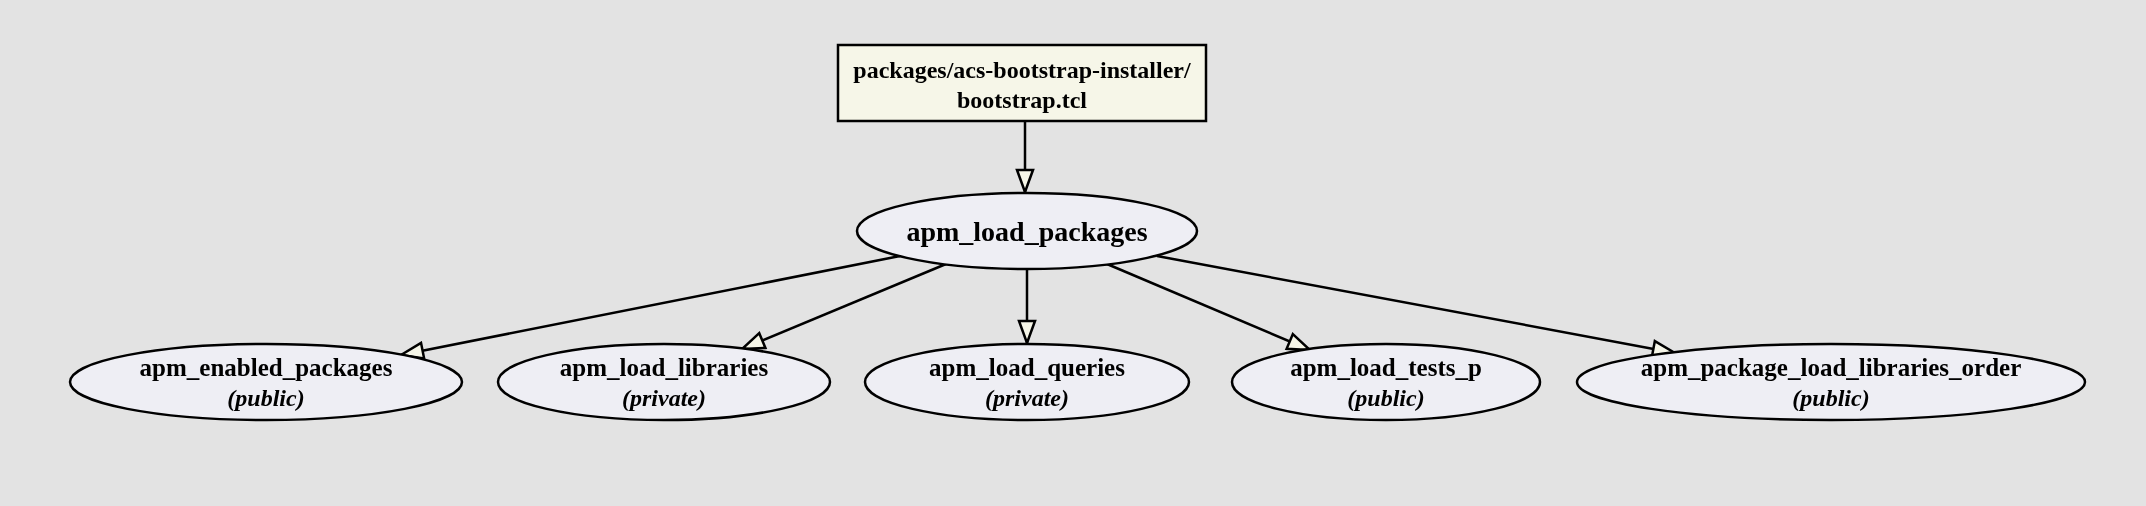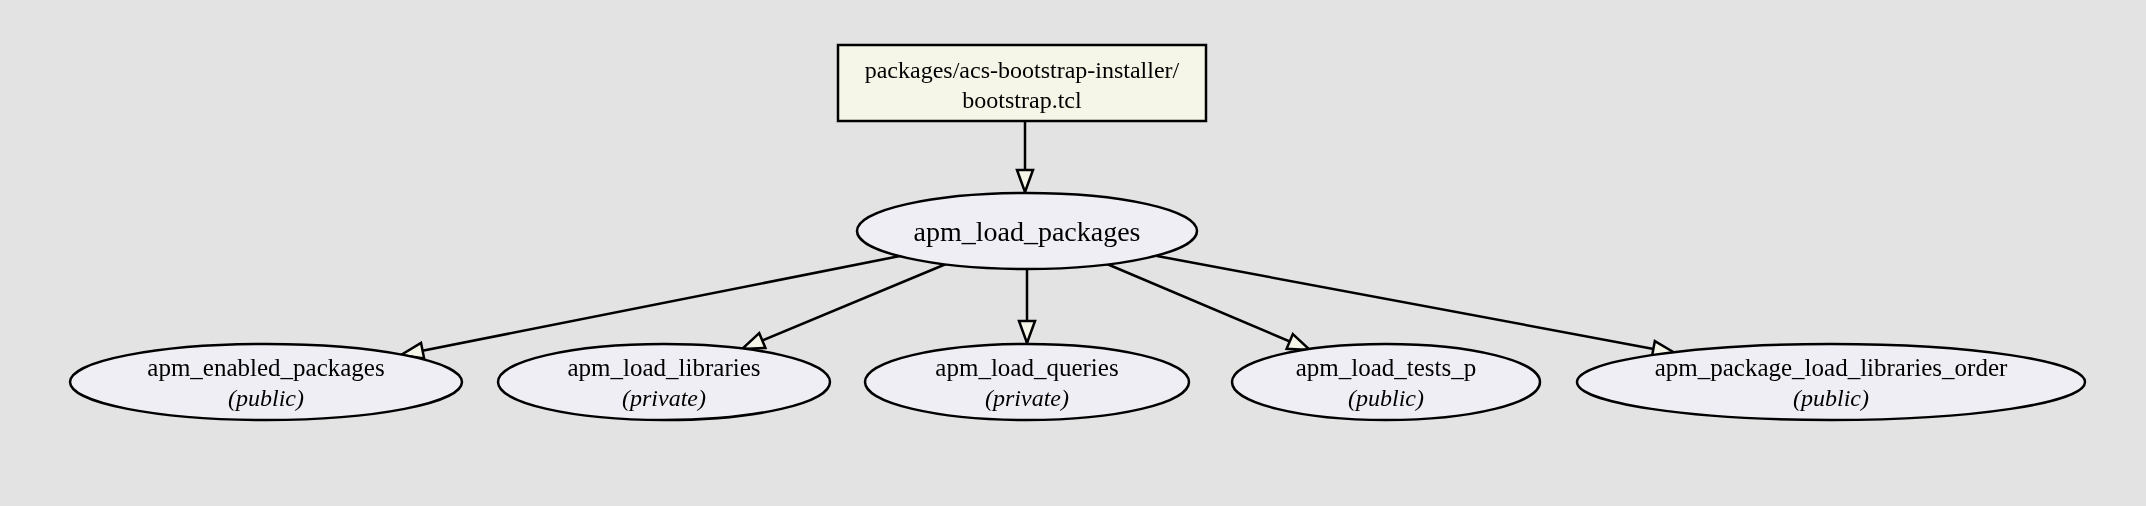--- a/index.html
+++ b/index.html
@@ -7,20 +7,21 @@
     padding: 0;
   }
   body {
     font-family: "Liberation Serif", "DejaVu Serif", serif;
   }
   .canvas {
     position: relative;
     width: 2146px;
     height: 506px;
     overflow: hidden;
+    font-weight: bold;
   }
   svg text {
     font-family: "Liberation Serif", "DejaVu Serif", serif;
     fill: #000000;
   }
   .node-label      { font-size: 25px; }
   .center-label    { font-size: 28px; }
   .box-label       { font-size: 24px; }
   .visibility-label{ font-size: 24px; font-style: italic; }
 </style>

